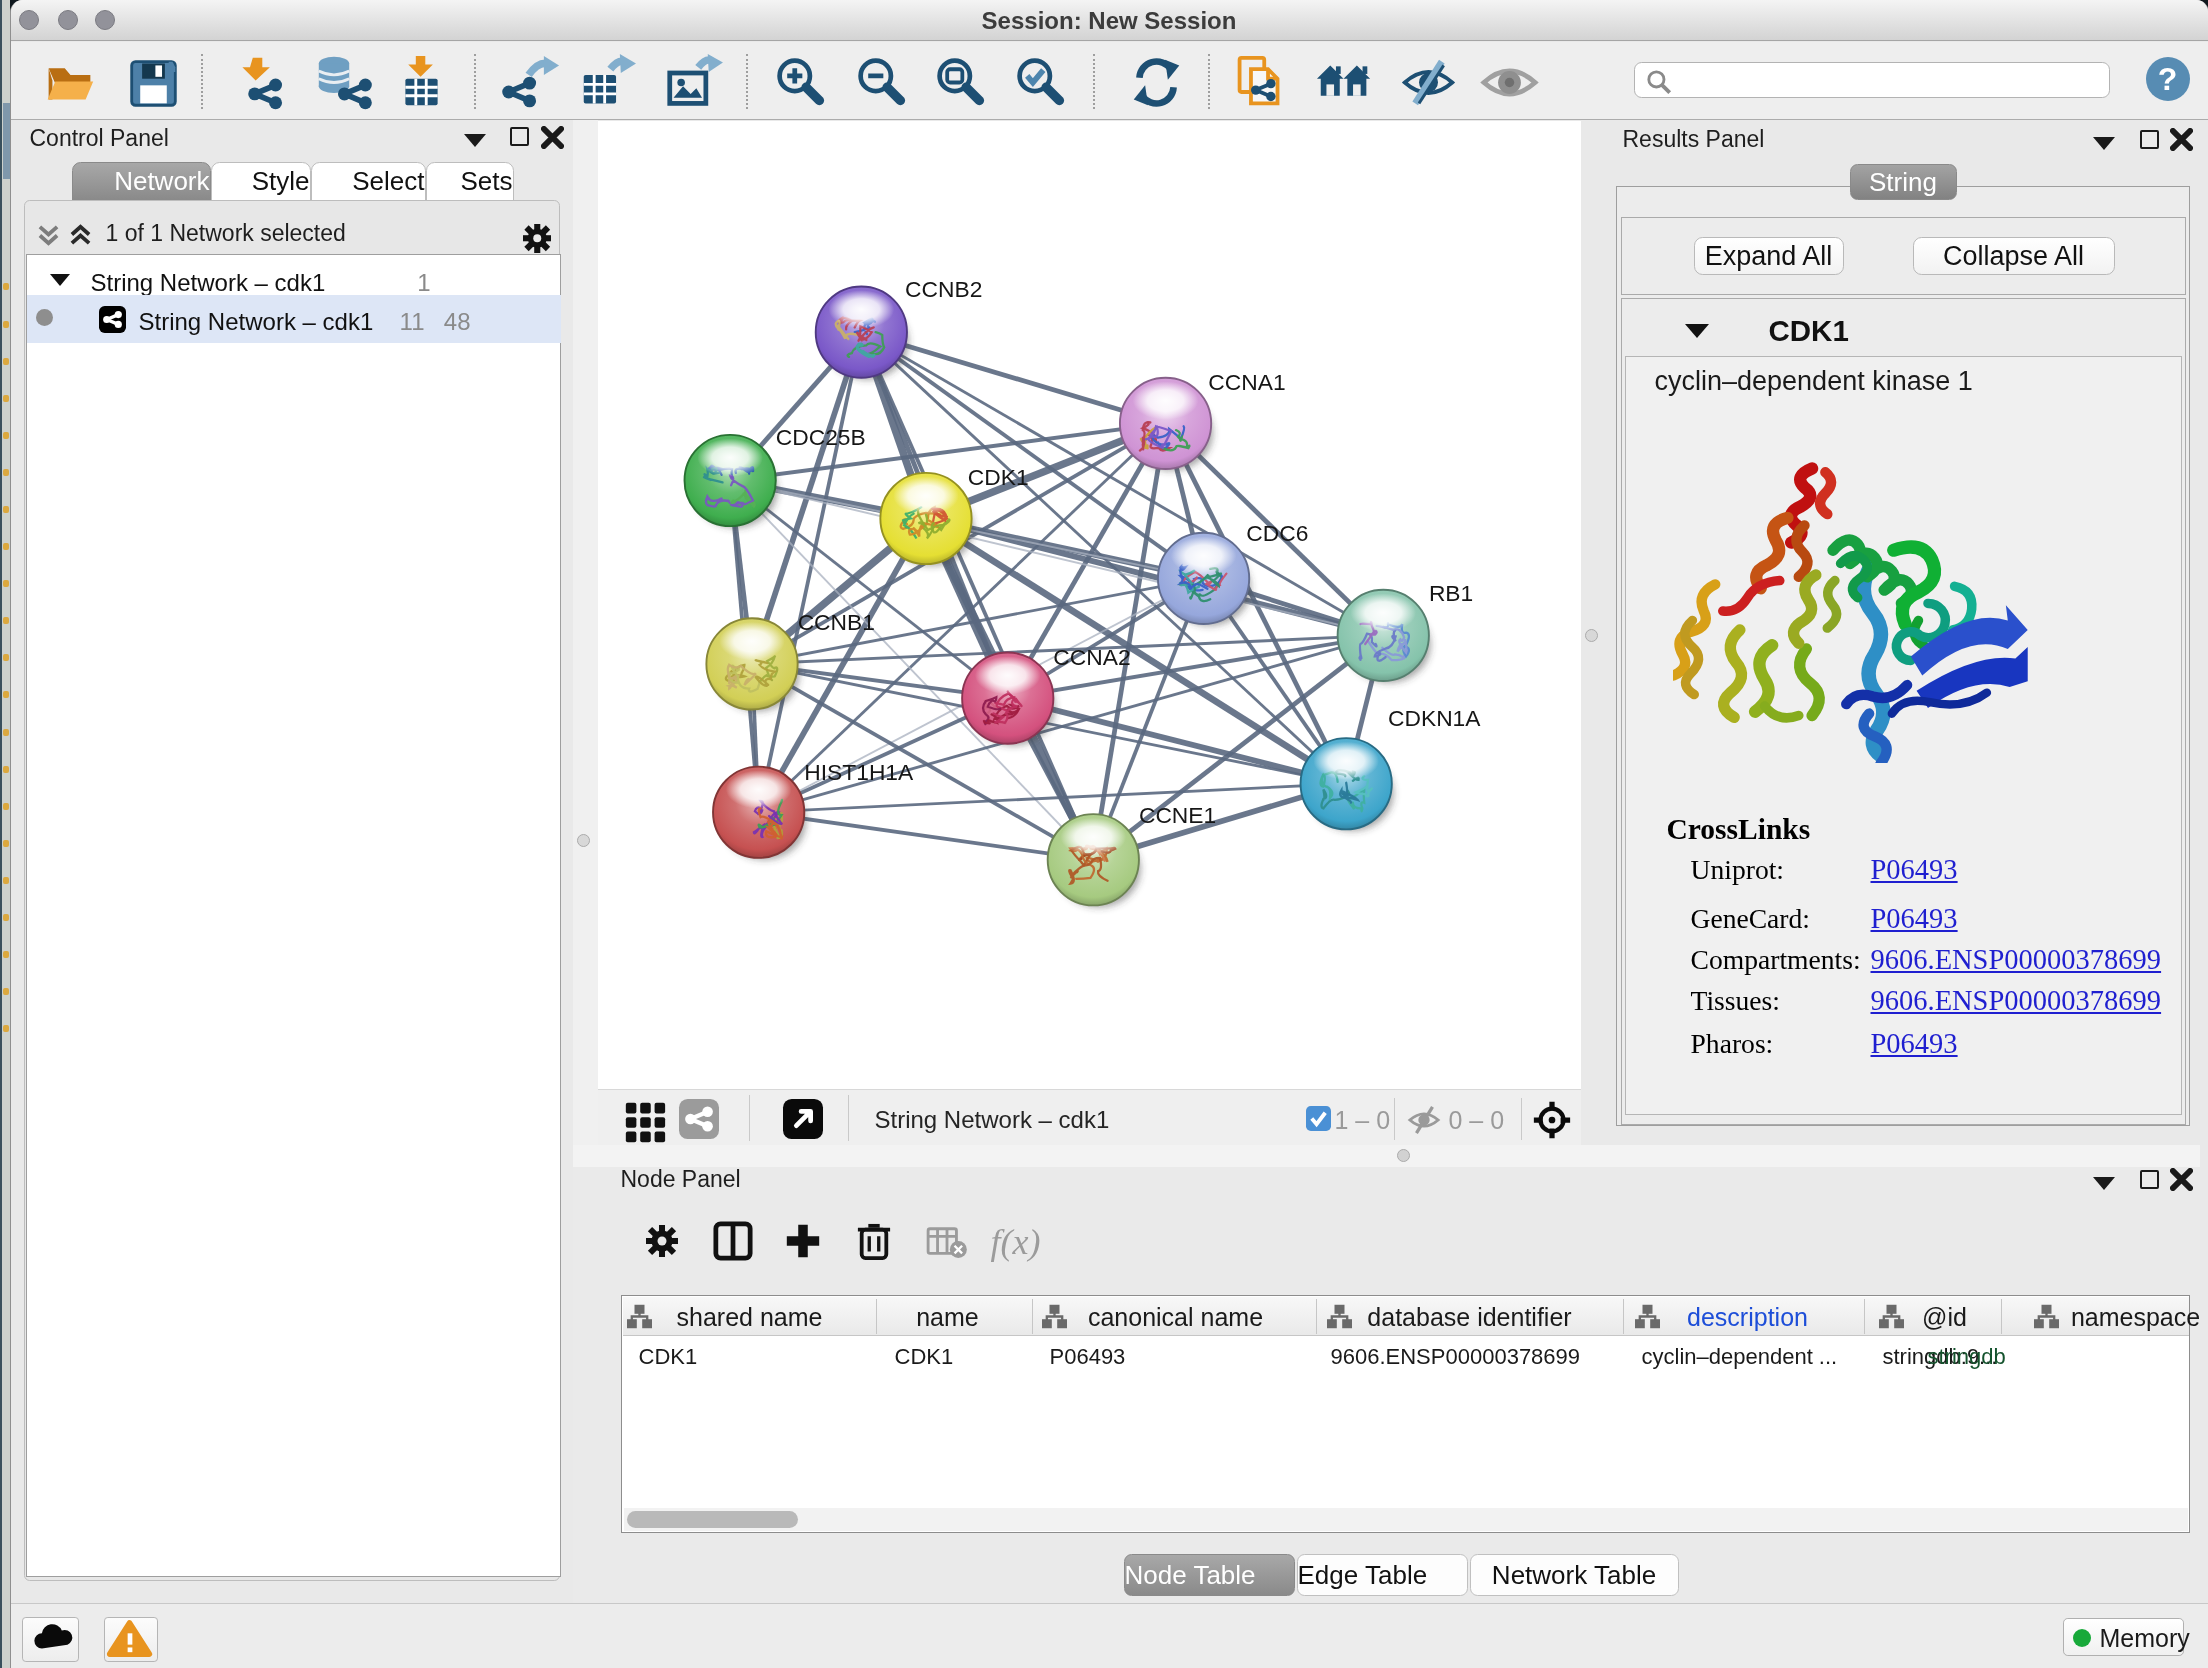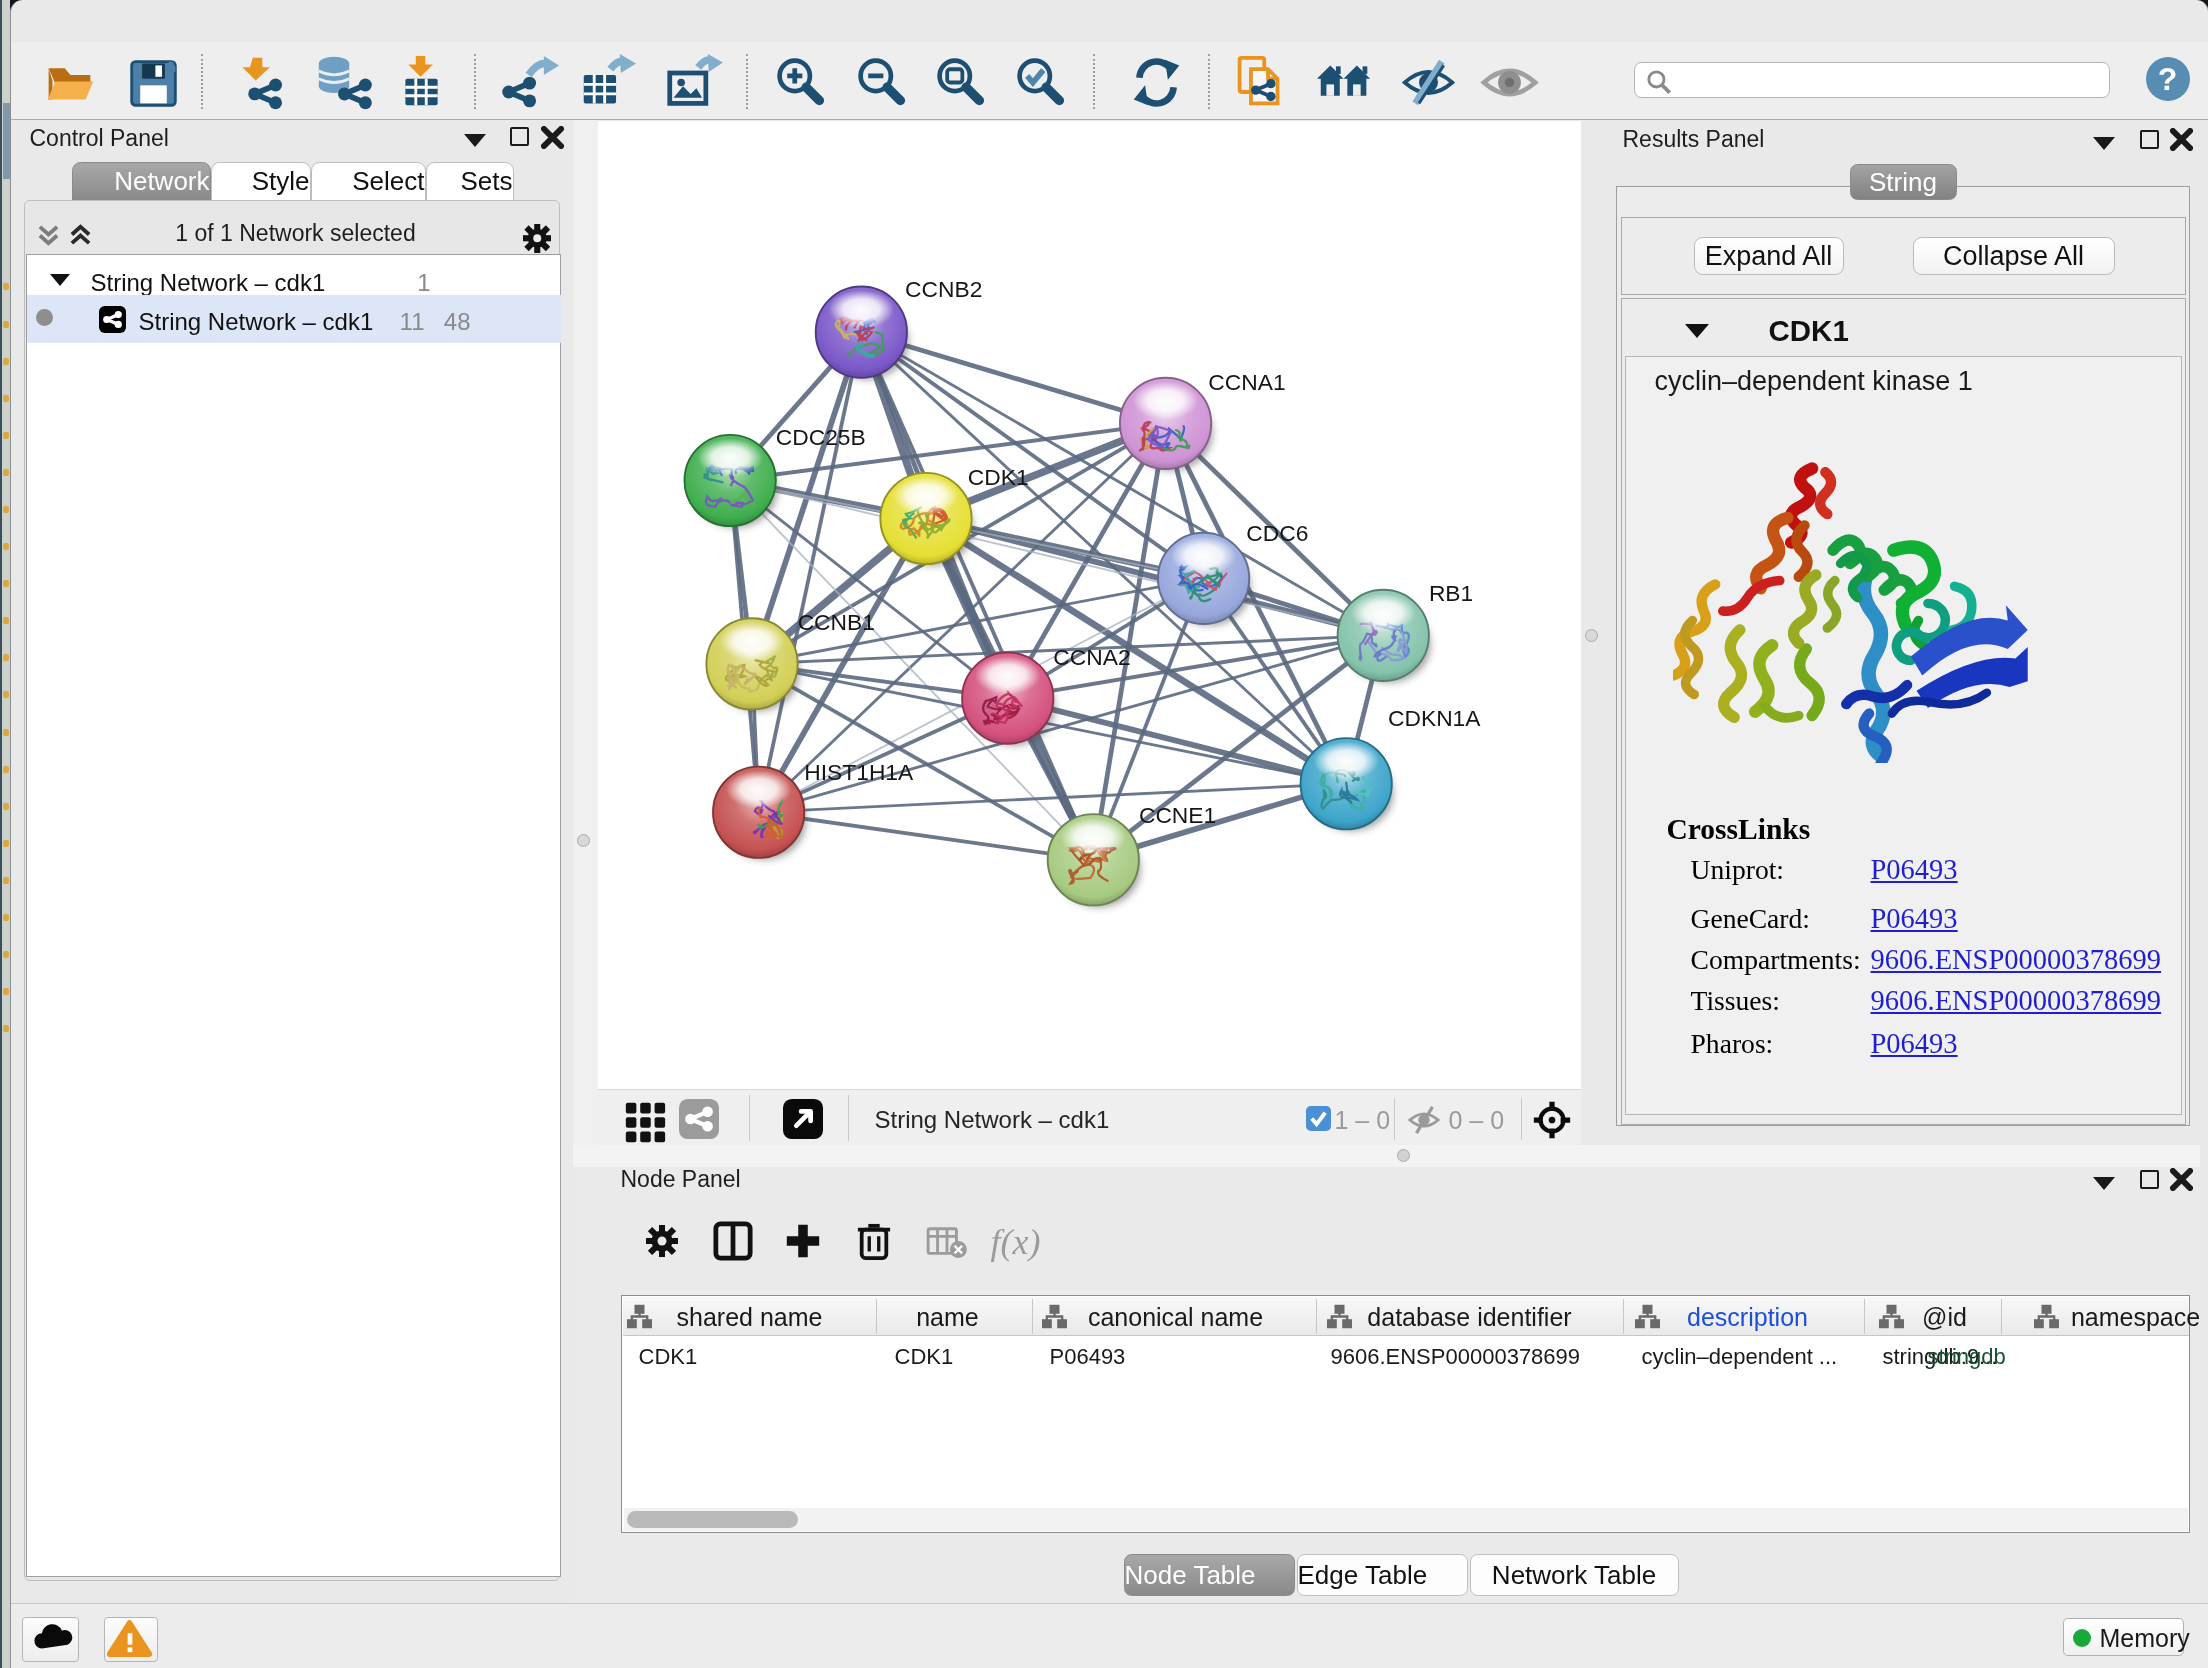--- a/index.html
+++ b/index.html
@@ -35,20 +35,26 @@
 <div class="abs" style="left:2.9px;top:729px;width:5.7px;height:6.7px;background:#dba93f;border-radius:1.9px"></div>
 <div class="abs" style="left:2.9px;top:766px;width:5.7px;height:6.7px;background:#dba93f;border-radius:1.9px"></div>
 <div class="abs" style="left:2.9px;top:803px;width:5.7px;height:6.7px;background:#dba93f;border-radius:1.9px"></div>
 <div class="abs" style="left:2.9px;top:840px;width:5.7px;height:6.7px;background:#dba93f;border-radius:1.9px"></div>
 <div class="abs" style="left:2.9px;top:877px;width:5.7px;height:6.7px;background:#dba93f;border-radius:1.9px"></div>
 <div class="abs" style="left:2.9px;top:914px;width:5.7px;height:6.7px;background:#dba93f;border-radius:1.9px"></div>
 <div class="abs" style="left:2.9px;top:951px;width:5.7px;height:6.7px;background:#dba93f;border-radius:1.9px"></div>
 <div class="abs" style="left:2.9px;top:988px;width:5.7px;height:6.7px;background:#dba93f;border-radius:1.9px"></div>
 <div class="abs" style="left:2.9px;top:1025px;width:5.7px;height:6.7px;background:#dba93f;border-radius:1.9px"></div>
 <div class="win">
+<div class="titlebar">
+<div class="tl" style="left:8.6px"></div>
+<div class="tl" style="left:47px"></div>
+<div class="tl" style="left:84px"></div>
+<div class="title">Session: New Session</div>
+</div>
 <div class="toolbar">
 <div class="abs" style="left:31px;top:12.4px"><svg width="55" height="57" viewBox="0 0 58 60">
           <path d="M7 15 h17 l6 7 h21 v9 H14 z" fill="#b96e12"></path>
           <path d="M7 15 v33 h4 l-0 -20 h-0 z" fill="#b96e12"></path>
           <path d="M6 48 L14 29 h40 L46 48 z" fill="#f5b04a"></path>
         </svg></div>
 <div class="abs" style="left:115px;top:12.4px"><svg width="55" height="57" viewBox="0 0 58 60">
           <rect x="6" y="8" width="46" height="46" rx="4" fill="#4d80a8" stroke="#1d4f73" stroke-width="3"></rect>
           <path d="M45 8 h4 l3 6 v5 h-7 z" fill="#4d80a8"></path>
           <rect x="17" y="10" width="24" height="16" fill="#14384e"></rect>
@@ -203,21 +209,21 @@
 <div class="tab" style="left:200px;top:162px;width:100px">Style</div>
 <div class="tab" style="left:300px;top:162px;width:115px">Select</div>
 <div class="tab" style="left:415px;top:162px;width:88px">Sets</div>
 <div class="abs" style="left:13.3px;top:200px;width:536px;height:1381px;border:1px solid #bdbdbd;border-radius:5.7px;background:#e7e7e7"></div>
 <div class="abs" style="left:27px;top:224px"><svg width="21" height="23" viewBox="0 0 22 24">
         <path d="M2 3 l9 8 9-8 M2 12 l9 8 9-8" stroke="#7d7d7d" stroke-width="4" fill="none"></path>
       </svg></div>
 <div class="abs" style="left:59px;top:224px"><svg width="21" height="23" viewBox="0 0 22 24">
         <path d="M2 11 l9-8 9 8 M2 20 l9-8 9 8" stroke="#2a2a2a" stroke-width="4" fill="none"></path>
       </svg></div>
-<div class="abs" style="left:95px;top:220px;width:380px;text-align:center;font-size:23px;color:#1e1e1e">1 of 1 Network selected</div>
+<div class="abs" style="left:95px;top:220px;width:380px;font-size:23px;color:#1e1e1e">1 of 1 Network selected</div>
 <div class="abs" style="left:512px;top:224px"><svg width="28.5" height="28.5" viewBox="0 0 30 30">
         <rect x="11.8" y="-1" width="6.4" height="10.799999999999999" fill="#111" transform="rotate(0 15.0 15.0)"></rect>
         <rect x="11.8" y="-1" width="6.4" height="10.799999999999999" fill="#111" transform="rotate(45 15.0 15.0)"></rect>
         <rect x="11.8" y="-1" width="6.4" height="10.799999999999999" fill="#111" transform="rotate(90 15.0 15.0)"></rect>
         <rect x="11.8" y="-1" width="6.4" height="10.799999999999999" fill="#111" transform="rotate(135 15.0 15.0)"></rect>
         <rect x="11.8" y="-1" width="6.4" height="10.799999999999999" fill="#111" transform="rotate(180 15.0 15.0)"></rect>
         <rect x="11.8" y="-1" width="6.4" height="10.799999999999999" fill="#111" transform="rotate(225 15.0 15.0)"></rect>
         <rect x="11.8" y="-1" width="6.4" height="10.799999999999999" fill="#111" transform="rotate(270 15.0 15.0)"></rect>
         <rect x="11.8" y="-1" width="6.4" height="10.799999999999999" fill="#111" transform="rotate(315 15.0 15.0)"></rect>
         <circle cx="15.0" cy="15.0" r="9.9" fill="#111"></circle>

